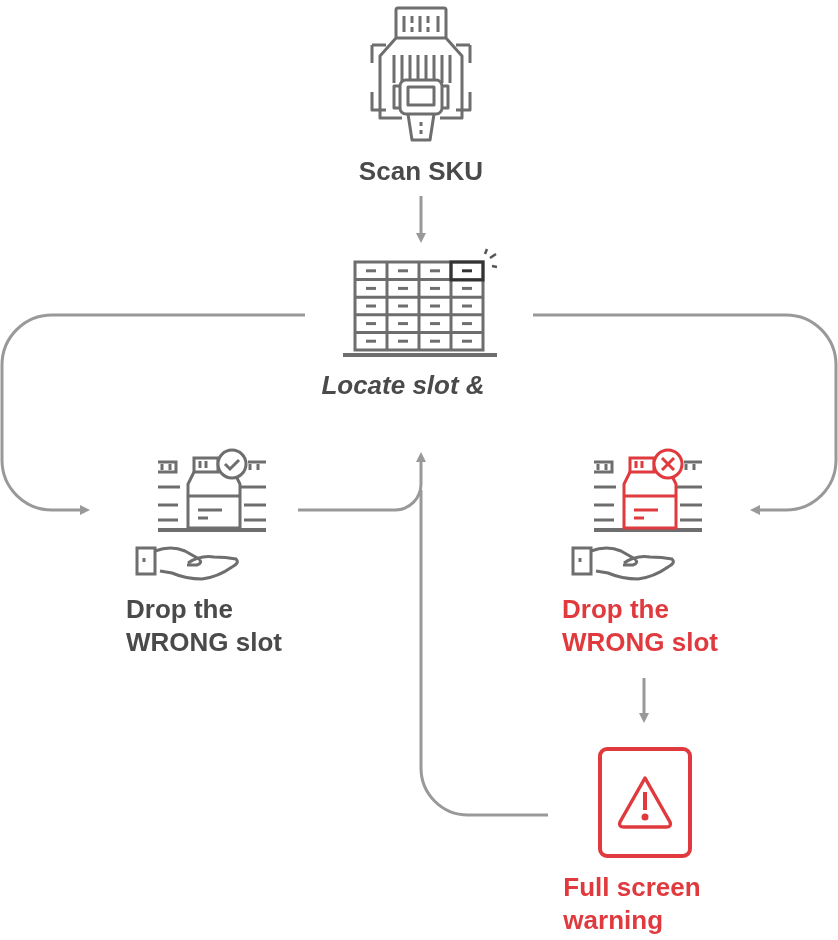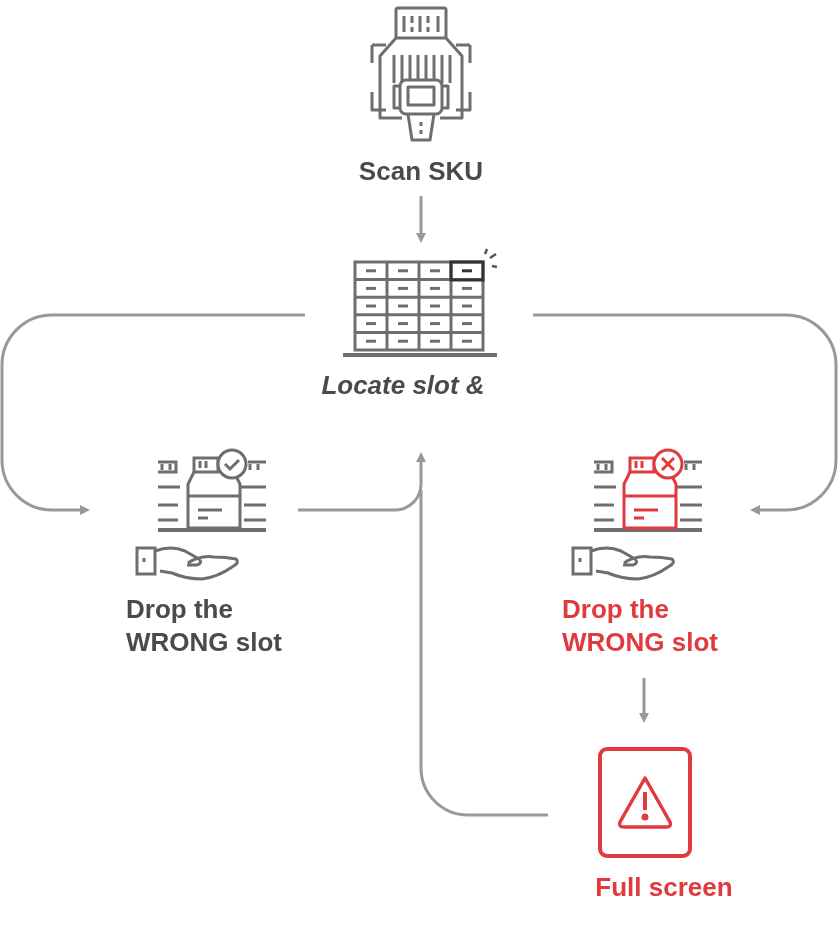--- a/index.html
+++ b/index.html
@@ -130,15 +130,16 @@
   <span>Locate slot &amp;</span>
 </div>
 <div class="label" style="left:204px; top:593px;">
   <span>Drop the</span>
   <span>WRONG slot</span>
 </div>
 <div class="label red" style="left:640px; top:593px;">
   <span>Drop the</span>
   <span>WRONG slot</span>
 </div>
-<div class="label red" style="left:664px; top:871px;">
+<div class="label red" style="left:632px; top:871px;">
   <span>Full screen</span>
+  <span>warning</span>
 </div>
 
 </body></html>

